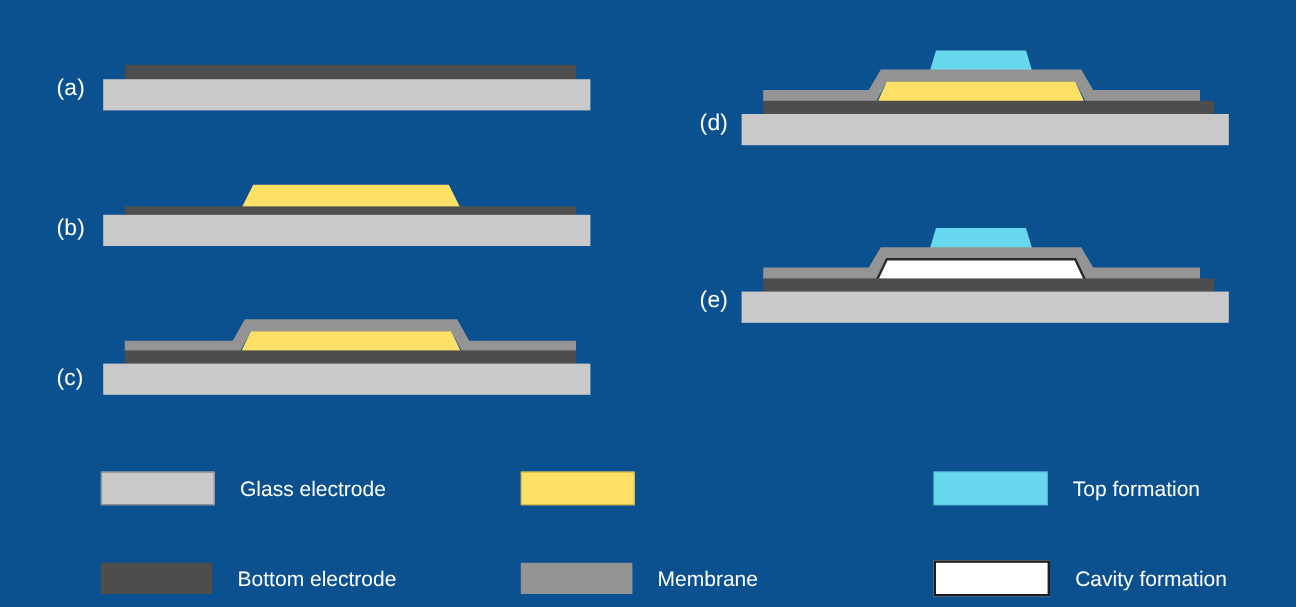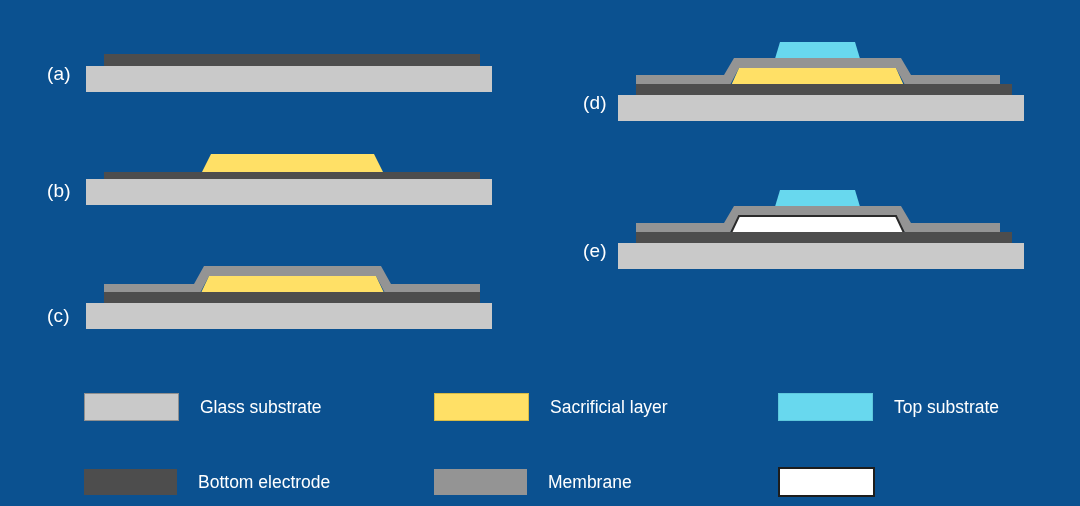--- a/index.html
+++ b/index.html
@@ -120,44 +120,44 @@
   <div class="panel-label" style="left:47px; top:180px;">(b)</div>
   <div class="panel-label" style="left:47px; top:305px;">(c)</div>
   <div class="panel-label" style="left:583px; top:92px;">(d)</div>
   <div class="panel-label" style="left:583px; top:240px;">(e)</div>
 
   <div class="legend">
 
     <div class="legend-col c0">
       <div class="legend-item r0">
         <span class="swatch" style="background:#c9c9c9; border:1px solid #8f8f8f;"></span>
-        <span class="legend-text">Glass substrate</span>
+        <span class="legend-text">Glass electrode</span>
       </div>
       <div class="legend-item r1">
         <span class="swatch" style="background:#4d4d4d;"></span>
         <span class="legend-text">Bottom electrode</span>
       </div>
     </div>
 
     <div class="legend-col c1">
       <div class="legend-item r0">
         <span class="swatch" style="background:#ffe066; border:1px solid #d8bb45;"></span>
-        <span class="legend-text">Sacrificial layer</span>
       </div>
       <div class="legend-item r1">
         <span class="swatch" style="background:#949494;"></span>
         <span class="legend-text">Membrane</span>
       </div>
     </div>
 
     <div class="legend-col c2">
       <div class="legend-item r0">
         <span class="swatch" style="background:#68d8ee; border:1px solid #5ec7dc;"></span>
-        <span class="legend-text">Top substrate</span>
+        <span class="legend-text">Top formation</span>
       </div>
       <div class="legend-item r1">
         <span class="swatch" style="background:#ffffff; border:2px solid #1d1d1d;"></span>
+        <span class="legend-text">Cavity formation</span>
       </div>
     </div>
 
   </div>
 
 </div>
 
 </body></html>

